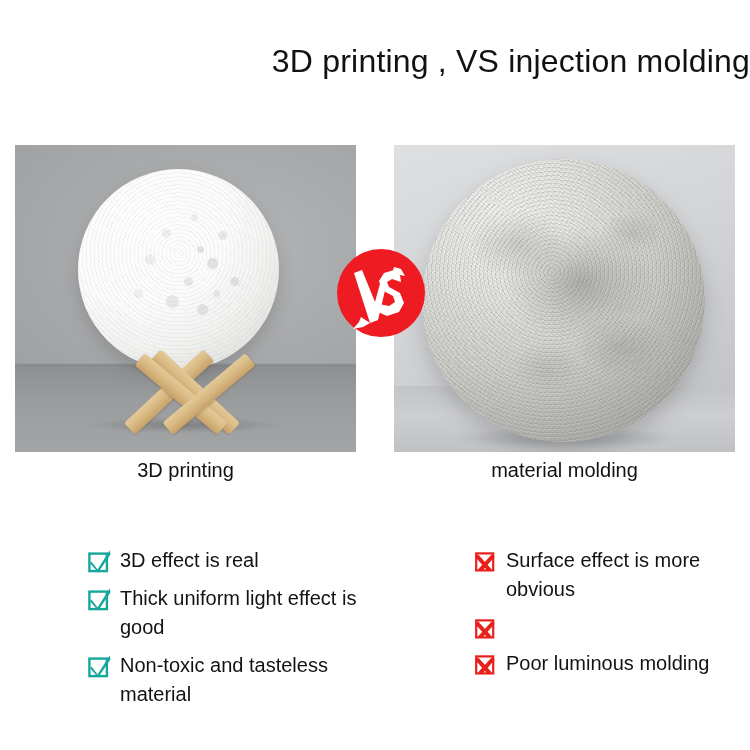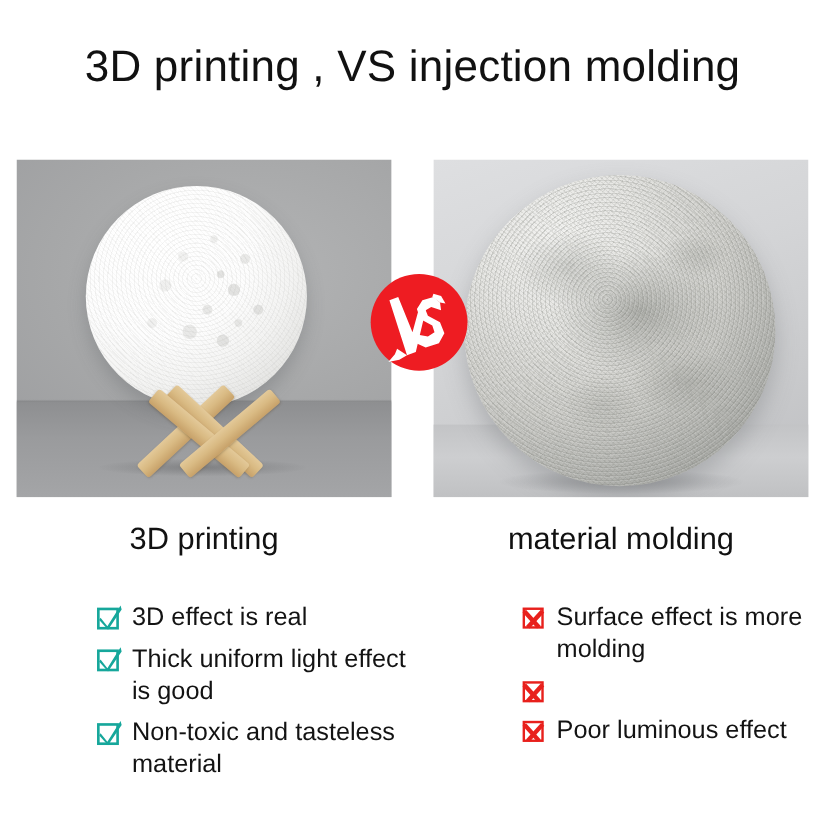--- a/index.html
+++ b/index.html
@@ -15,22 +15,22 @@
     overflow: hidden;
     -webkit-font-smoothing: antialiased;
   }
 
   
   .title {
     position: absolute;
     left: 0;
     top: 40px;
     width: 750px;
-    text-align: center;
-    font-size: 40px;
+    text-align: right;
+    font-size: 32px;
     line-height: 42px;
     color: #111111;
     letter-spacing: 0.2px;
     white-space: nowrap;
   }
 
   
   .photo {
     position: absolute;
     top: 145px;
@@ -185,22 +185,22 @@
     height: 88px;
     border-radius: 50%;
     background: #ee1c22;
     z-index: 5;
   }
   .vs-badge svg { position: absolute; inset: 0; width: 88px; height: 88px; }
 
   
   .caption {
     position: absolute;
-    top: 472px;
-    font-size: 28px;
+    top: 452px;
+    font-size: 20px;
     line-height: 36px;
     color: #111111;
     text-align: center;
     white-space: nowrap;
   }
   .caption-left  { left: 15px;  width: 341px; }
   .caption-right { left: 394px; width: 341px; }
 
   
   .features {
@@ -218,21 +218,21 @@
   .feature-icon {
     flex: 0 0 auto;
     width: 23px;
     height: 23px;
     margin-top: 4px;
     margin-right: 9px;
     position: relative;
   }
   .feature-icon svg { display: block; width: 23px; height: 23px; overflow: visible; }
   .feature-text {
-    font-size: 23px;
+    font-size: 20px;
     line-height: 29px;
     color: #131313;
   }
 </style>
 </head>
 <body>
 
 <div class="title">3D printing , VS injection molding</div>
 
 <div class="photo photo-left">
@@ -302,34 +302,34 @@
 
 <div class="features features-right">
   <div class="feature-row">
     <span class="feature-icon">
       <svg viewBox="0 0 23 23" aria-hidden="true">
         <rect x="2.2" y="3.4" width="17" height="17" fill="#ffffff" stroke="#e8201c" stroke-width="2.2"></rect>
         <path d="M4.2 4.4 L17.6 19.2 L14.2 21.4 L1.0 6.8 Z" fill="#e8201c"></path>
         <path d="M17.6 4.4 L4.2 19.2 L7.6 21.4 L20.8 6.8 Z" fill="#e8201c"></path>
       </svg>
     </span>
-    <span class="feature-text">Surface effect is more molding</span>
+    <span class="feature-text">Surface effect is more obvious</span>
   </div>
   <div class="feature-row">
     <span class="feature-icon">
       <svg viewBox="0 0 23 23" aria-hidden="true">
         <rect x="2.2" y="3.4" width="17" height="17" fill="#ffffff" stroke="#e8201c" stroke-width="2.2"></rect>
         <path d="M4.2 4.4 L17.6 19.2 L14.2 21.4 L1.0 6.8 Z" fill="#e8201c"></path>
         <path d="M17.6 4.4 L4.2 19.2 L7.6 21.4 L20.8 6.8 Z" fill="#e8201c"></path>
       </svg>
     </span>
   </div>
   <div class="feature-row">
     <span class="feature-icon">
       <svg viewBox="0 0 23 23" aria-hidden="true">
         <rect x="2.2" y="3.4" width="17" height="17" fill="#ffffff" stroke="#e8201c" stroke-width="2.2"></rect>
         <path d="M4.2 4.4 L17.6 19.2 L14.2 21.4 L1.0 6.8 Z" fill="#e8201c"></path>
         <path d="M17.6 4.4 L4.2 19.2 L7.6 21.4 L20.8 6.8 Z" fill="#e8201c"></path>
       </svg>
     </span>
-    <span class="feature-text">Poor luminous effect</span>
+    <span class="feature-text">Poor luminous molding</span>
   </div>
 </div>
 
 </body></html>

